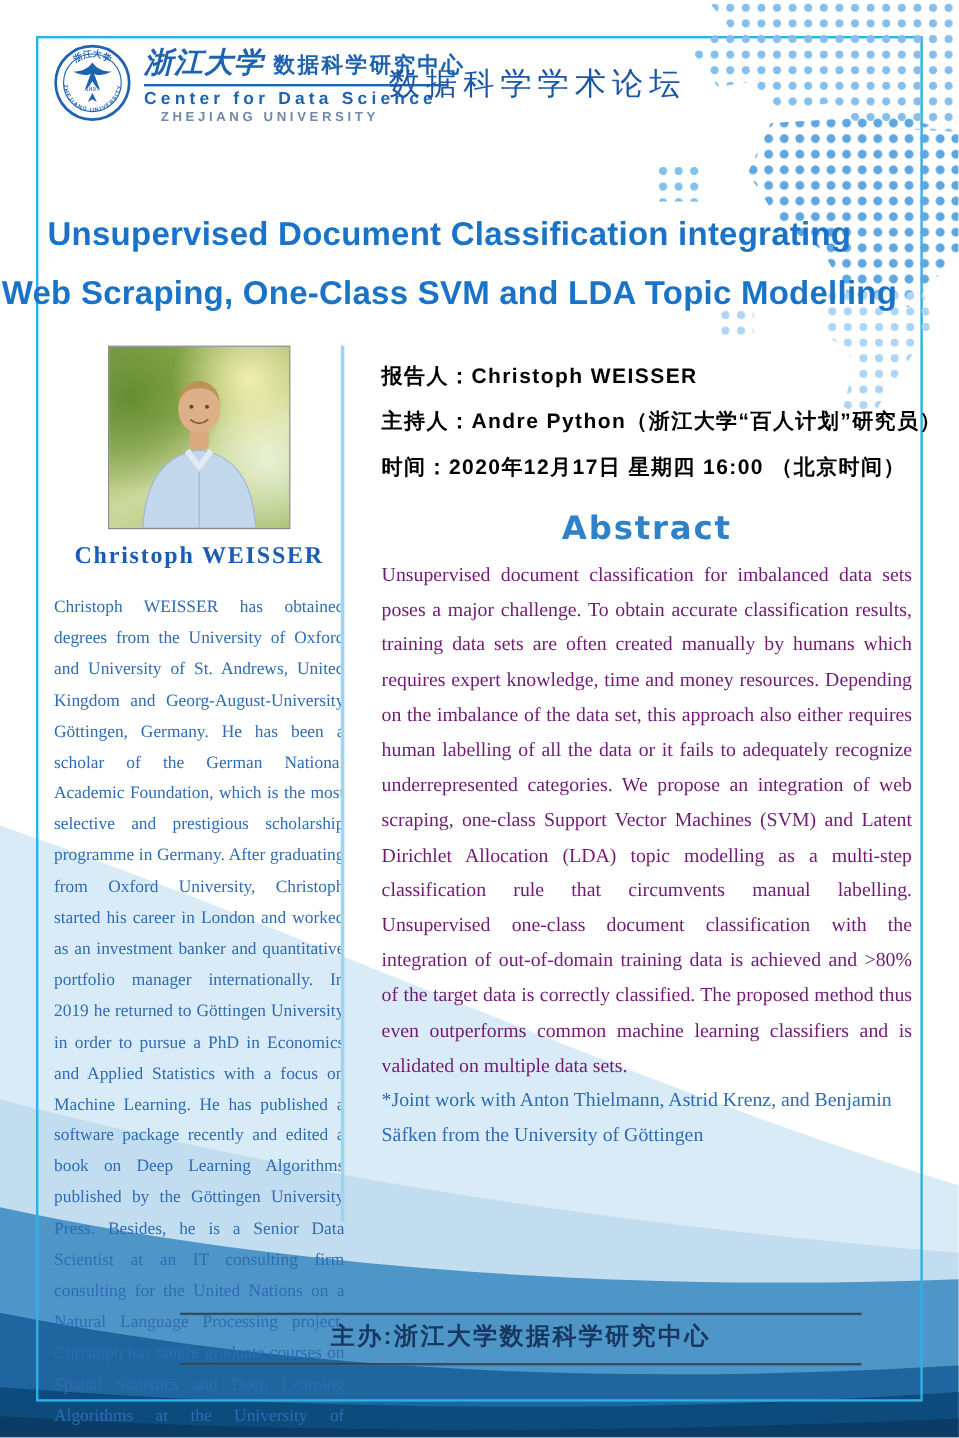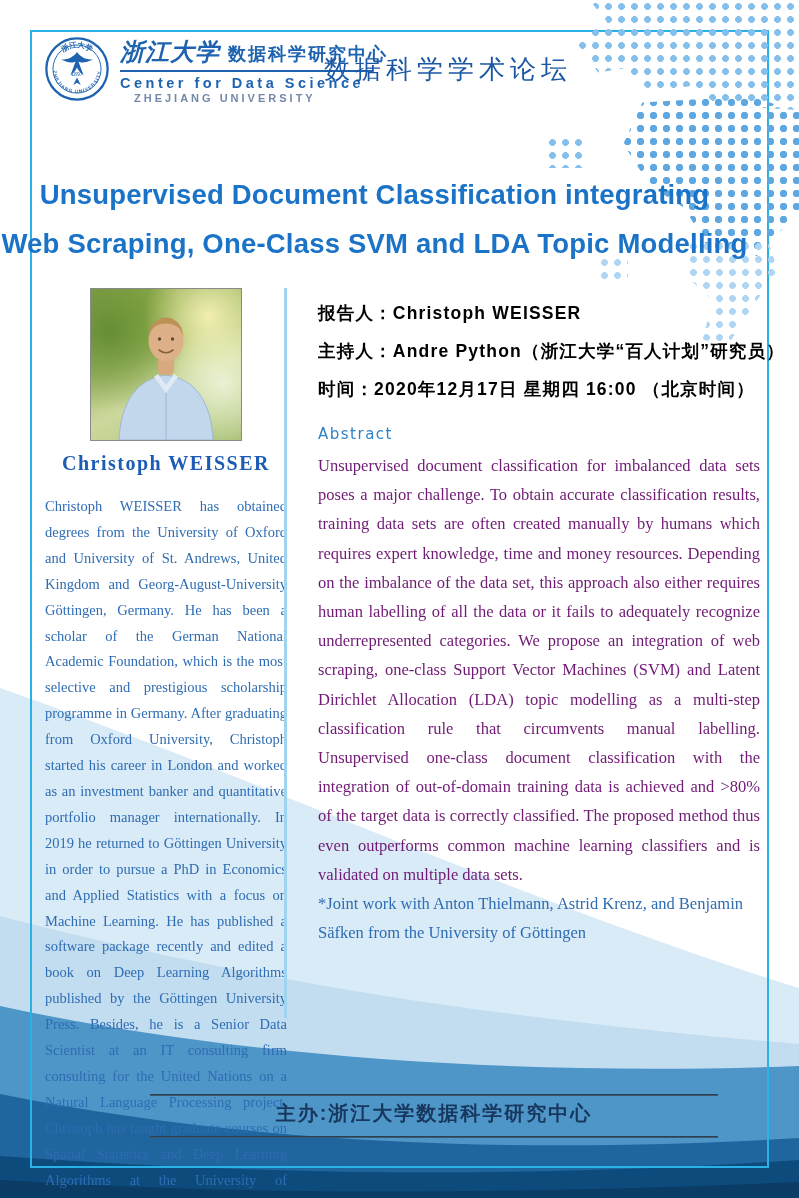--- a/index.html
+++ b/index.html
@@ -62,22 +62,22 @@
   .bio{margin-top:19px;font-family:"Liberation Serif",serif;font-size:14.5px;line-height:25.9px;
        color:#2e6cb3;text-align:justify;text-justify:inter-word;}
 
   
   .divider{position:absolute;left:284px;top:288px;width:3px;height:730px;background:#9fd4f0;z-index:4;}
 
   
   .right-col{position:absolute;left:318px;top:294px;width:442px;z-index:4;}
   .detail-row{font-size:17.5px;font-weight:700;color:#000000;line-height:38px;
               letter-spacing:1.2px;white-space:nowrap;}
-  .abstract-heading{margin-top:17px;font-family:"DejaVu Sans",sans-serif;font-size:15px;
-                    font-weight:400;color:#2f82c8;letter-spacing:1.5px;}
+  .abstract-heading{margin-top:17px;font-family:"DejaVu Sans",sans-serif;font-size:27px;
+                    font-weight:700;color:#2f82c8;letter-spacing:1.5px;text-align:center;}
   .abstract-body{margin-top:8px;font-family:Liberation Serif, serif;font-size:16.5px;
                  line-height:29.2px;color:#701a75;text-align:justify;text-justify:inter-word;}
   .joint-work{font-family:"Liberation Serif",serif;font-size:16.5px;line-height:29.2px;
               color:#2e6cb3;text-align:left;}
 
   
   .footer-line{position:absolute;left:150px;width:568px;height:2px;
                background:linear-gradient(#21374a,#46637a);z-index:4;}
   .footer-line.top{top:1094px;}
   .footer-line.bottom{top:1136px;}

